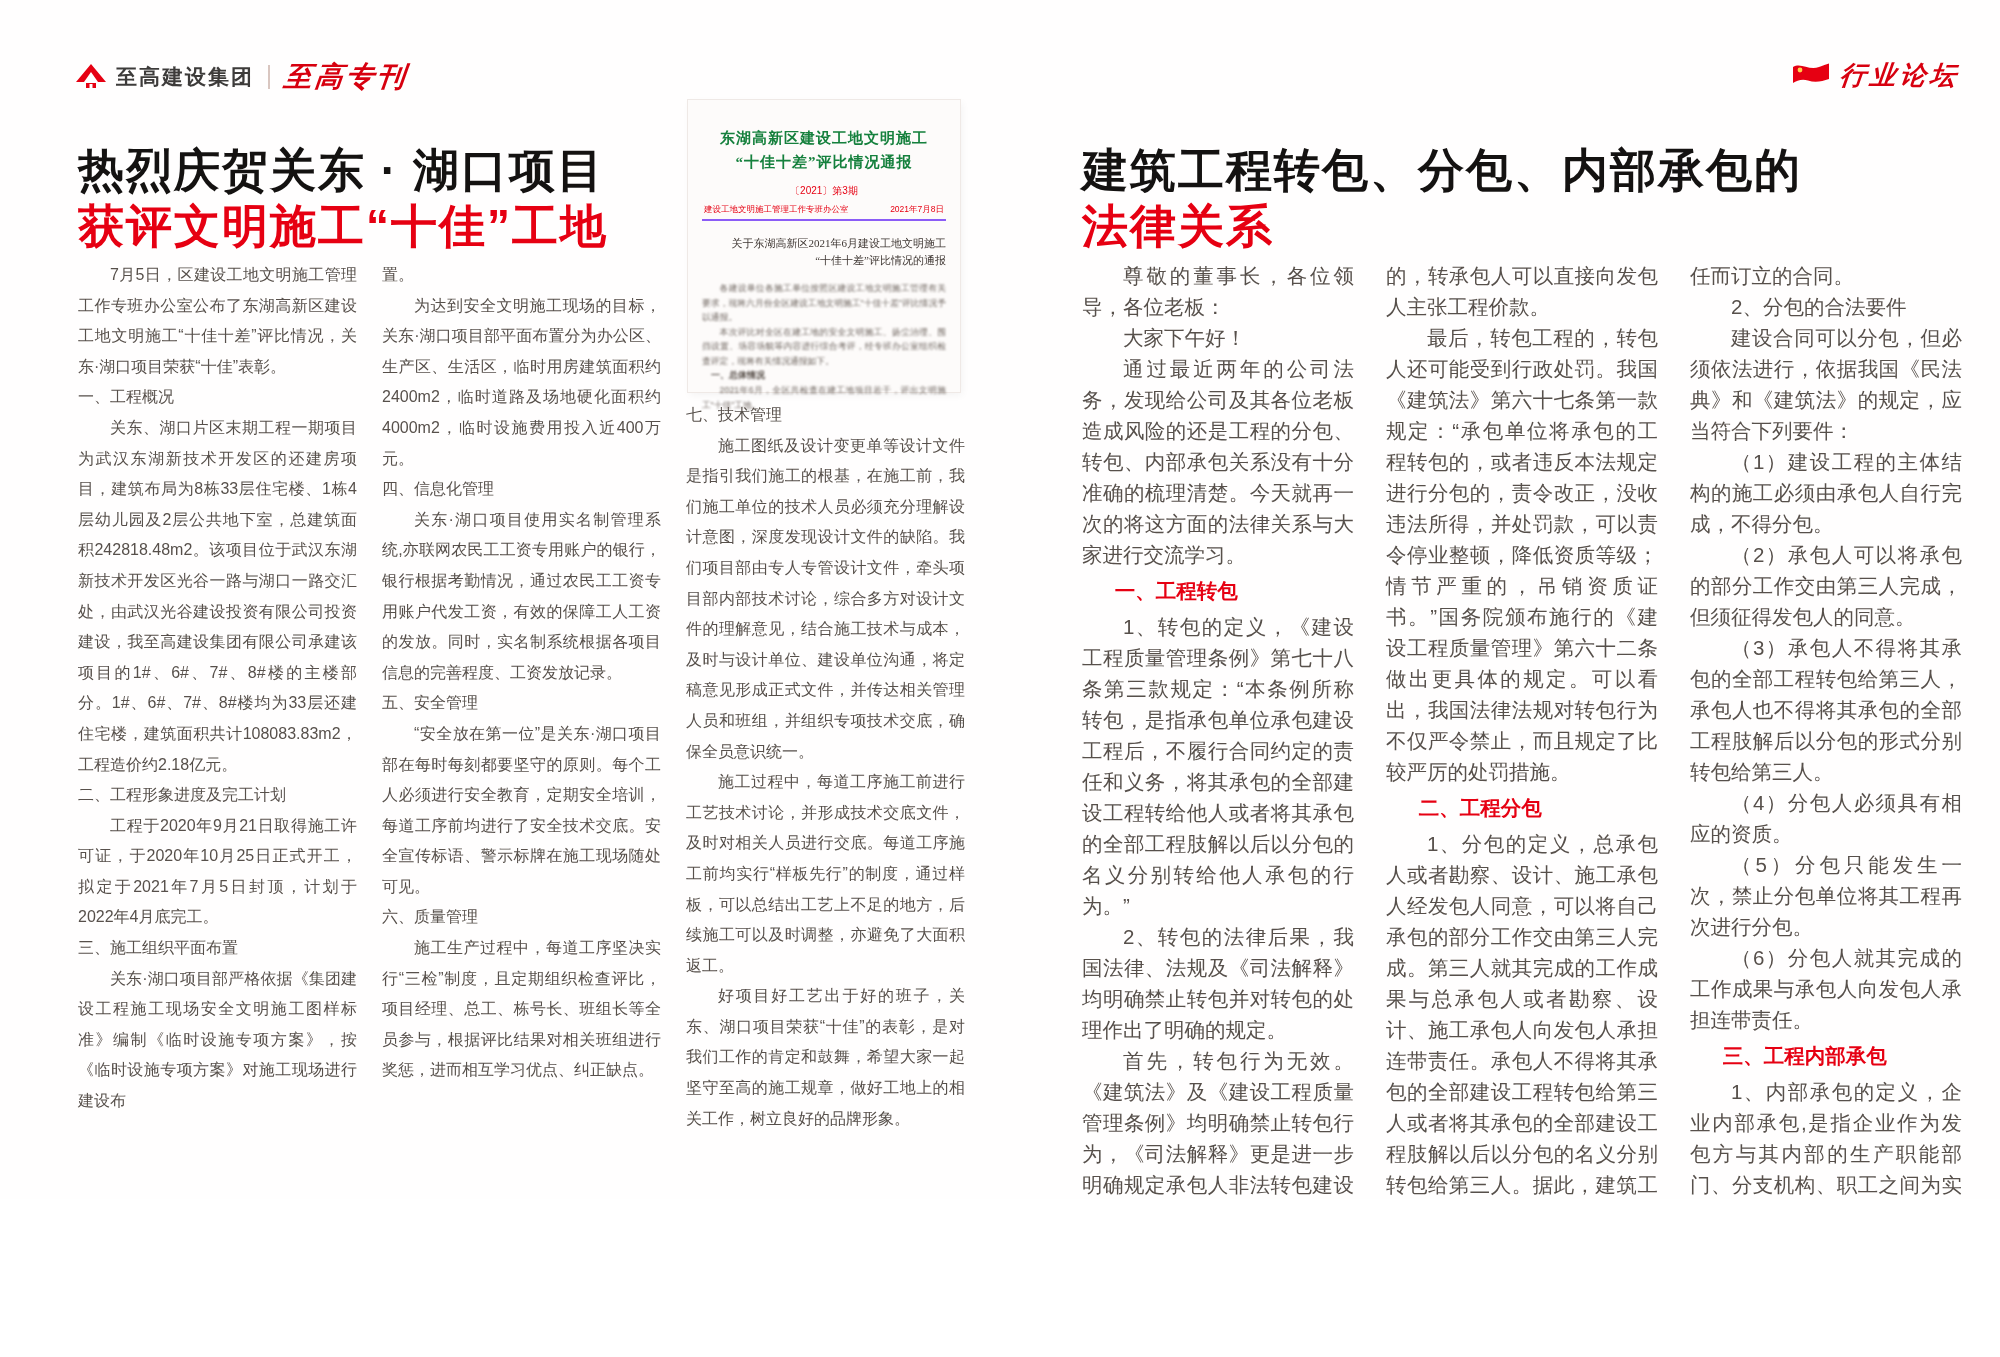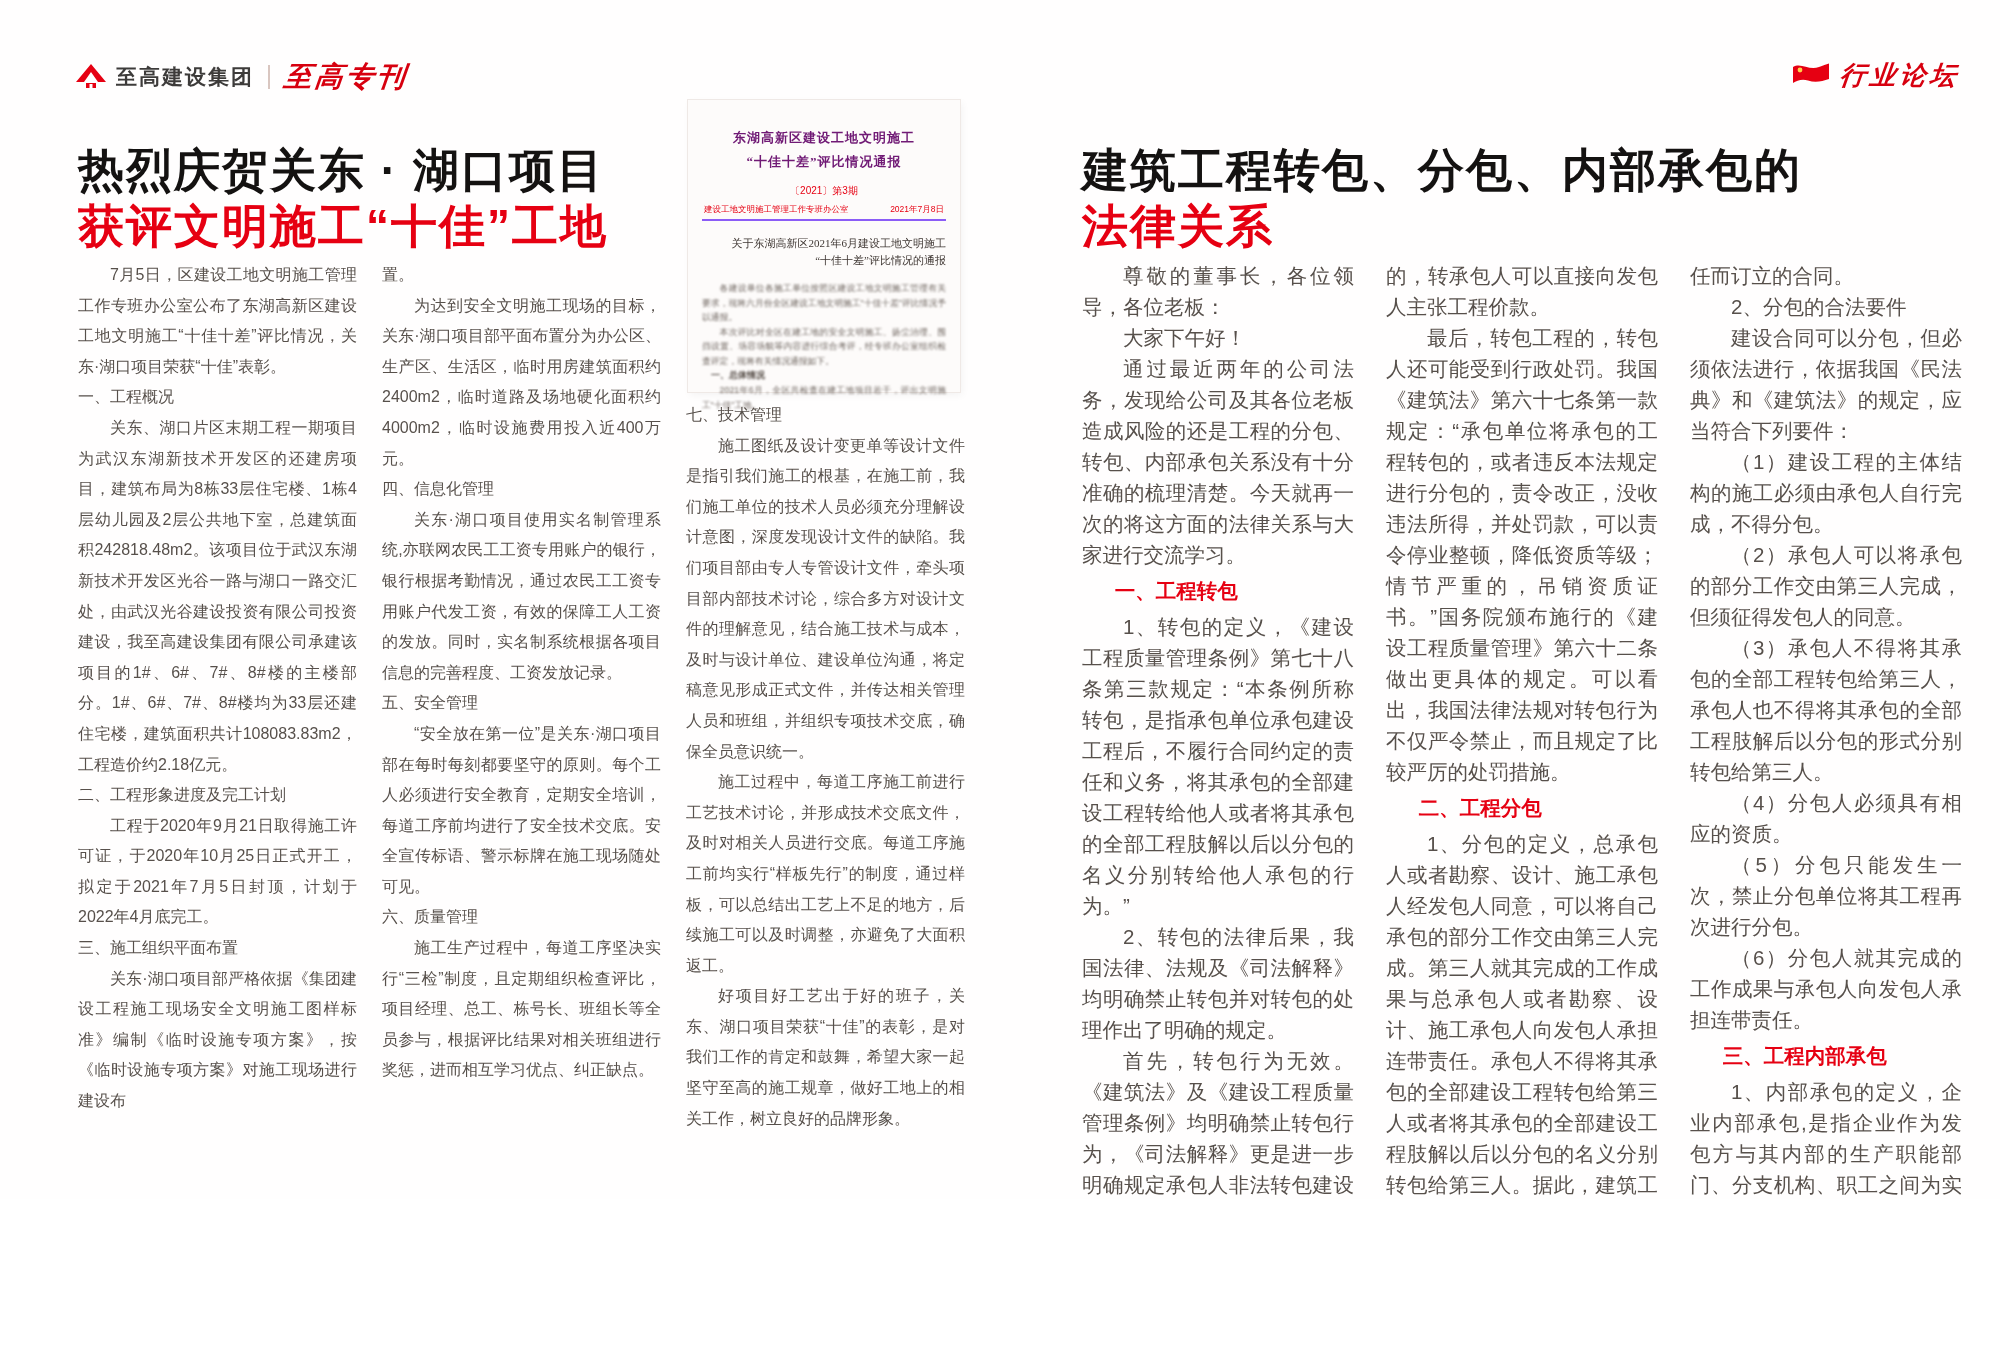--- a/index.html
+++ b/index.html
@@ -24,21 +24,21 @@
   .lcol{width:279px;font-size:16px;line-height:30.6px;}
   .rcol{width:272px;font-size:20.5px;line-height:31px;}
   .blk{margin:0;}
   .blk.p{text-indent:2em;}
   .blk.pc{text-indent:0;}
   .blk.h{text-indent:0;}
   .blk.hr{color:#e60012;font-weight:bold;text-indent:1.6em;margin:5px 0;}
   
   #notice{position:absolute;left:688px;top:100px;width:272px;height:292px;background:#fdfbfa;
           box-shadow:0 0 0 1px #efe9e6, 2px 3px 8px rgba(0,0,0,0.05);padding:26px 14px 0 14px;box-sizing:border-box;}
-  .n-title{color:#701a75;font-weight:bold;font-size:13px;line-height:24px;text-align:center;letter-spacing:1px;
+  .n-title{color:#15803d;font-weight:bold;font-size:15px;line-height:24px;text-align:center;letter-spacing:1px;
            font-family:"Liberation Serif","DejaVu Serif",serif;}
   .n-issue{color:#e60012;font-size:10px;text-align:center;margin-top:10px;filter:blur(0.4px);}
   .n-row{display:flex;justify-content:space-between;align-items:flex-end;color:#e60012;font-size:8.5px;
          border-bottom:2px solid #8b5cf6;padding:6px 2px 3px 2px;filter:blur(0.5px);}
   .n-subject{color:#3f3733;font-weight:normal;font-size:11px;line-height:17px;text-align:right;margin-top:14px;
              font-family:"Liberation Serif","DejaVu Serif",serif;filter:blur(0.3px);}
   .n-body{margin-top:12px;}
   .blk.bl{font-size:8.8px;line-height:14.5px;color:#6e655f;text-align:justify;filter:blur(1.1px);text-indent:2em;}
   .blk.blh{font-size:9px;line-height:15px;color:#534a44;font-weight:bold;filter:blur(1px);text-indent:1em;}
   

